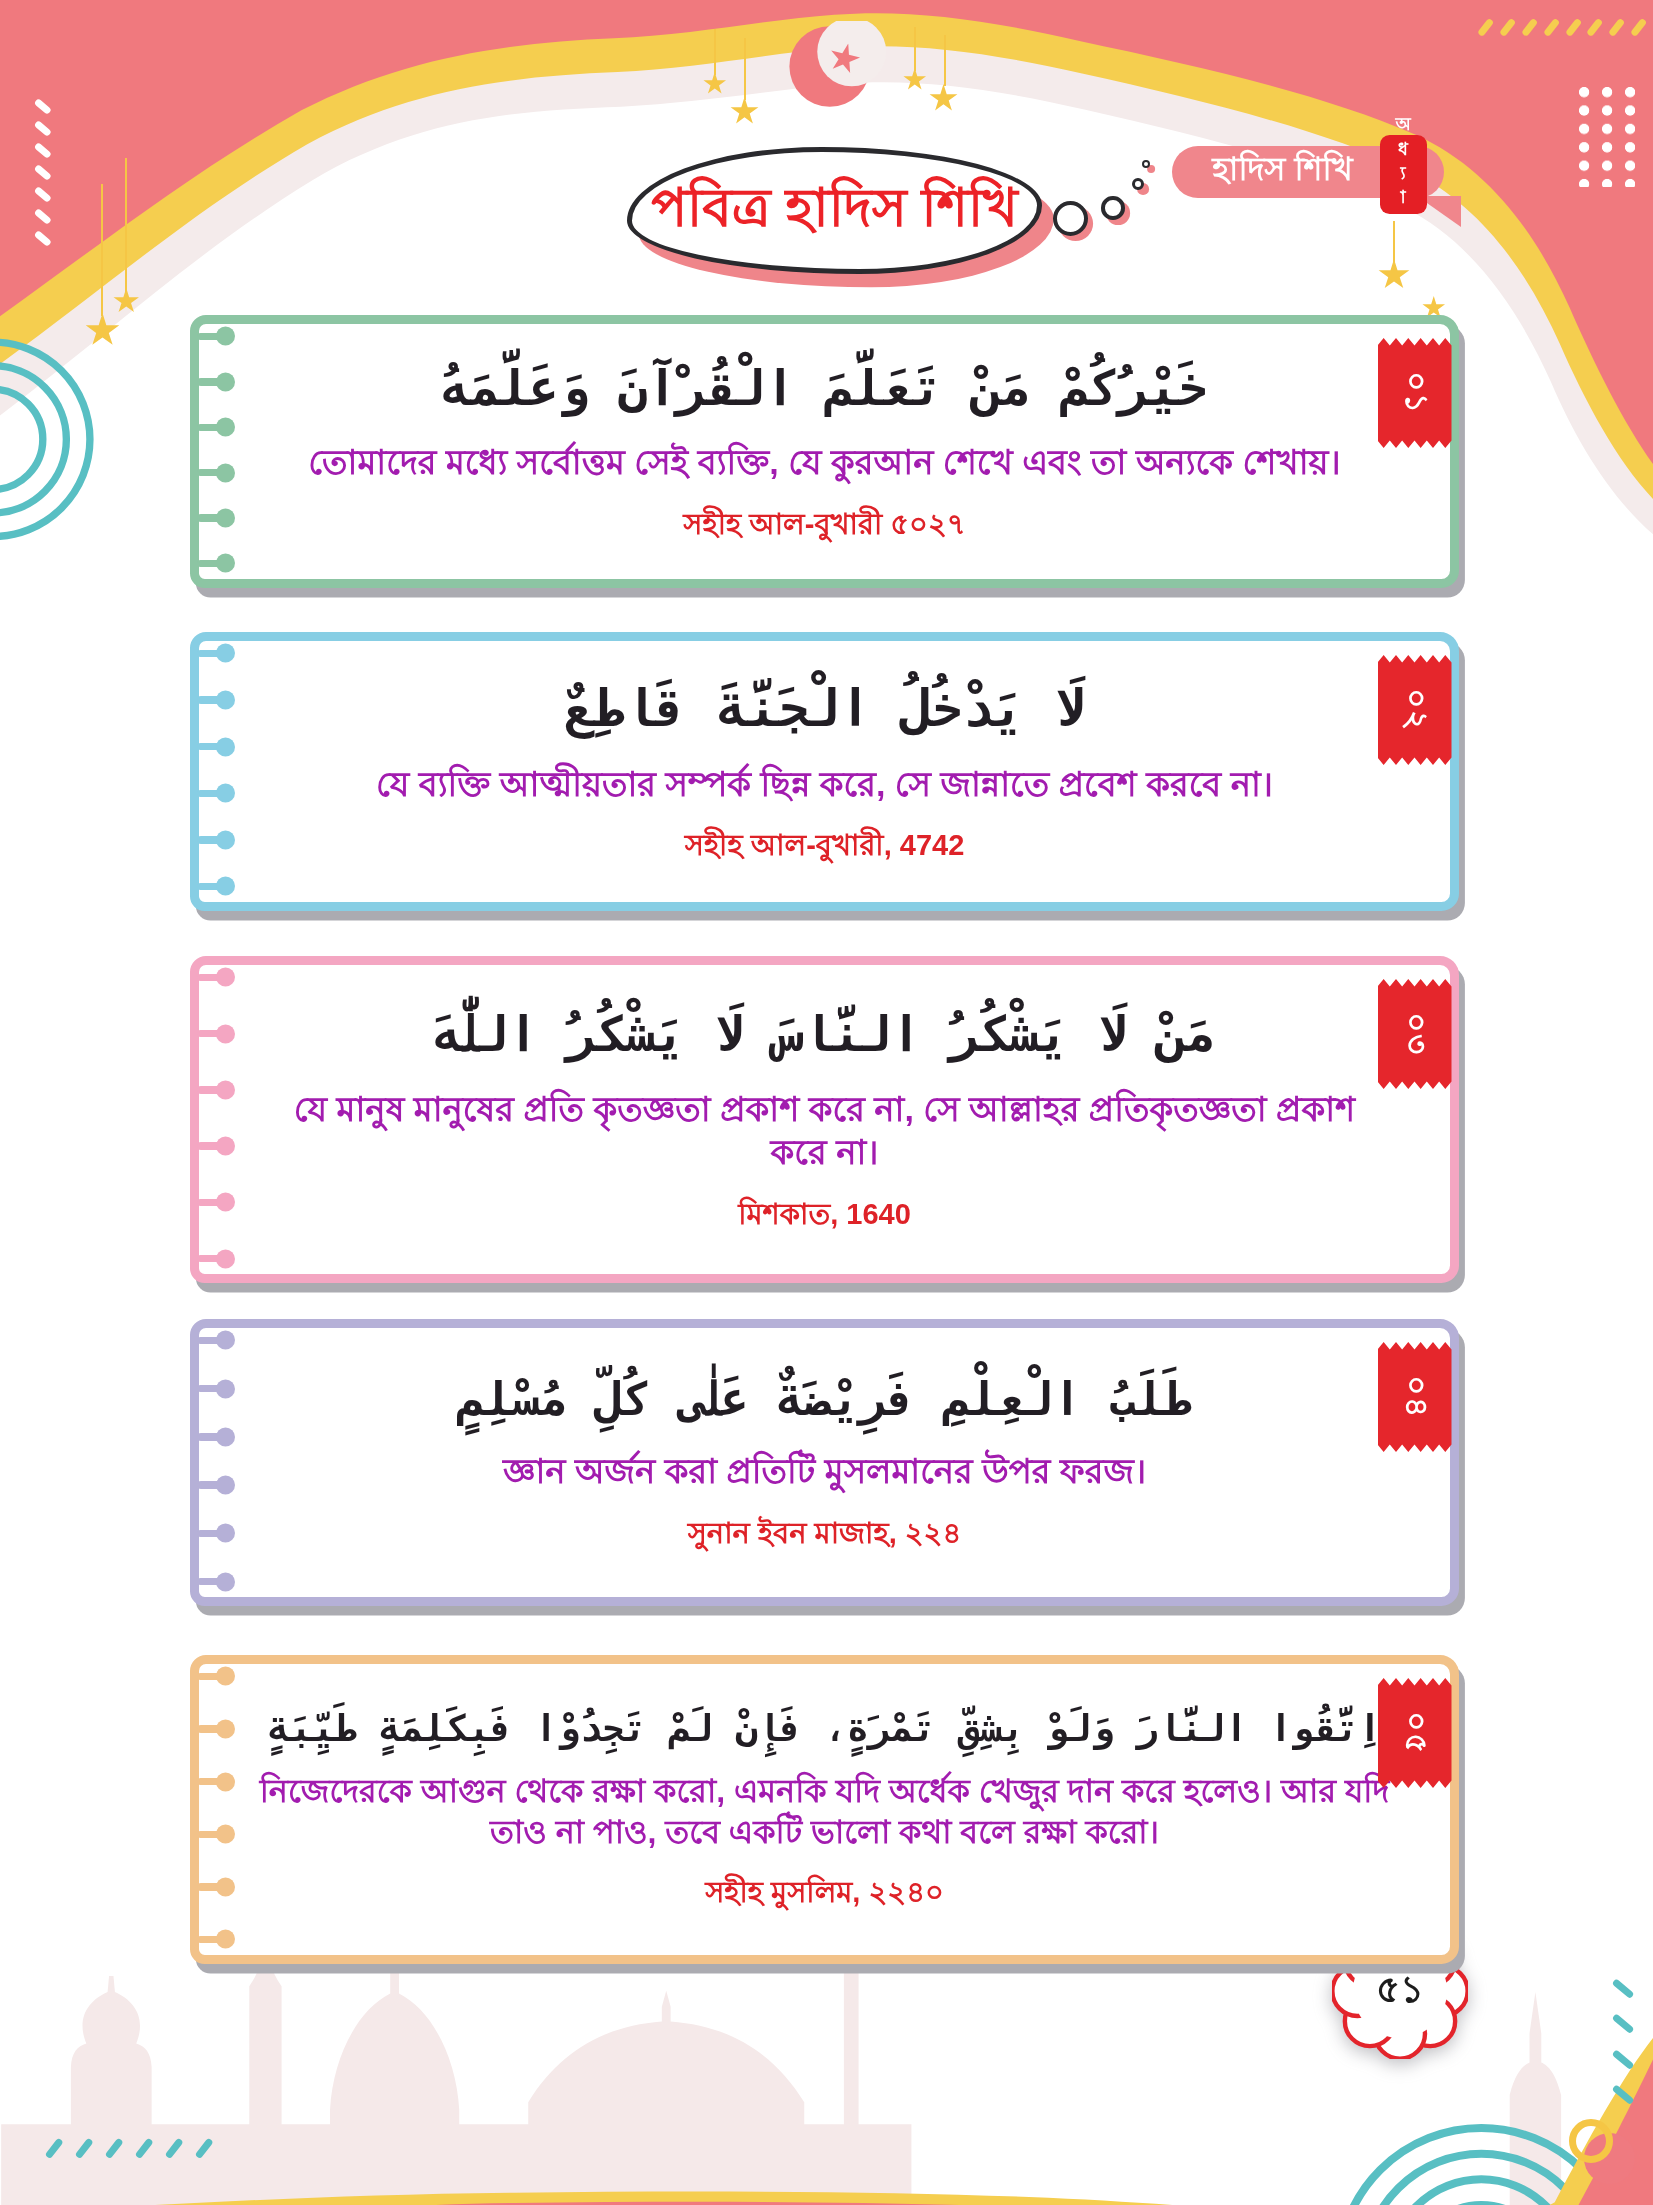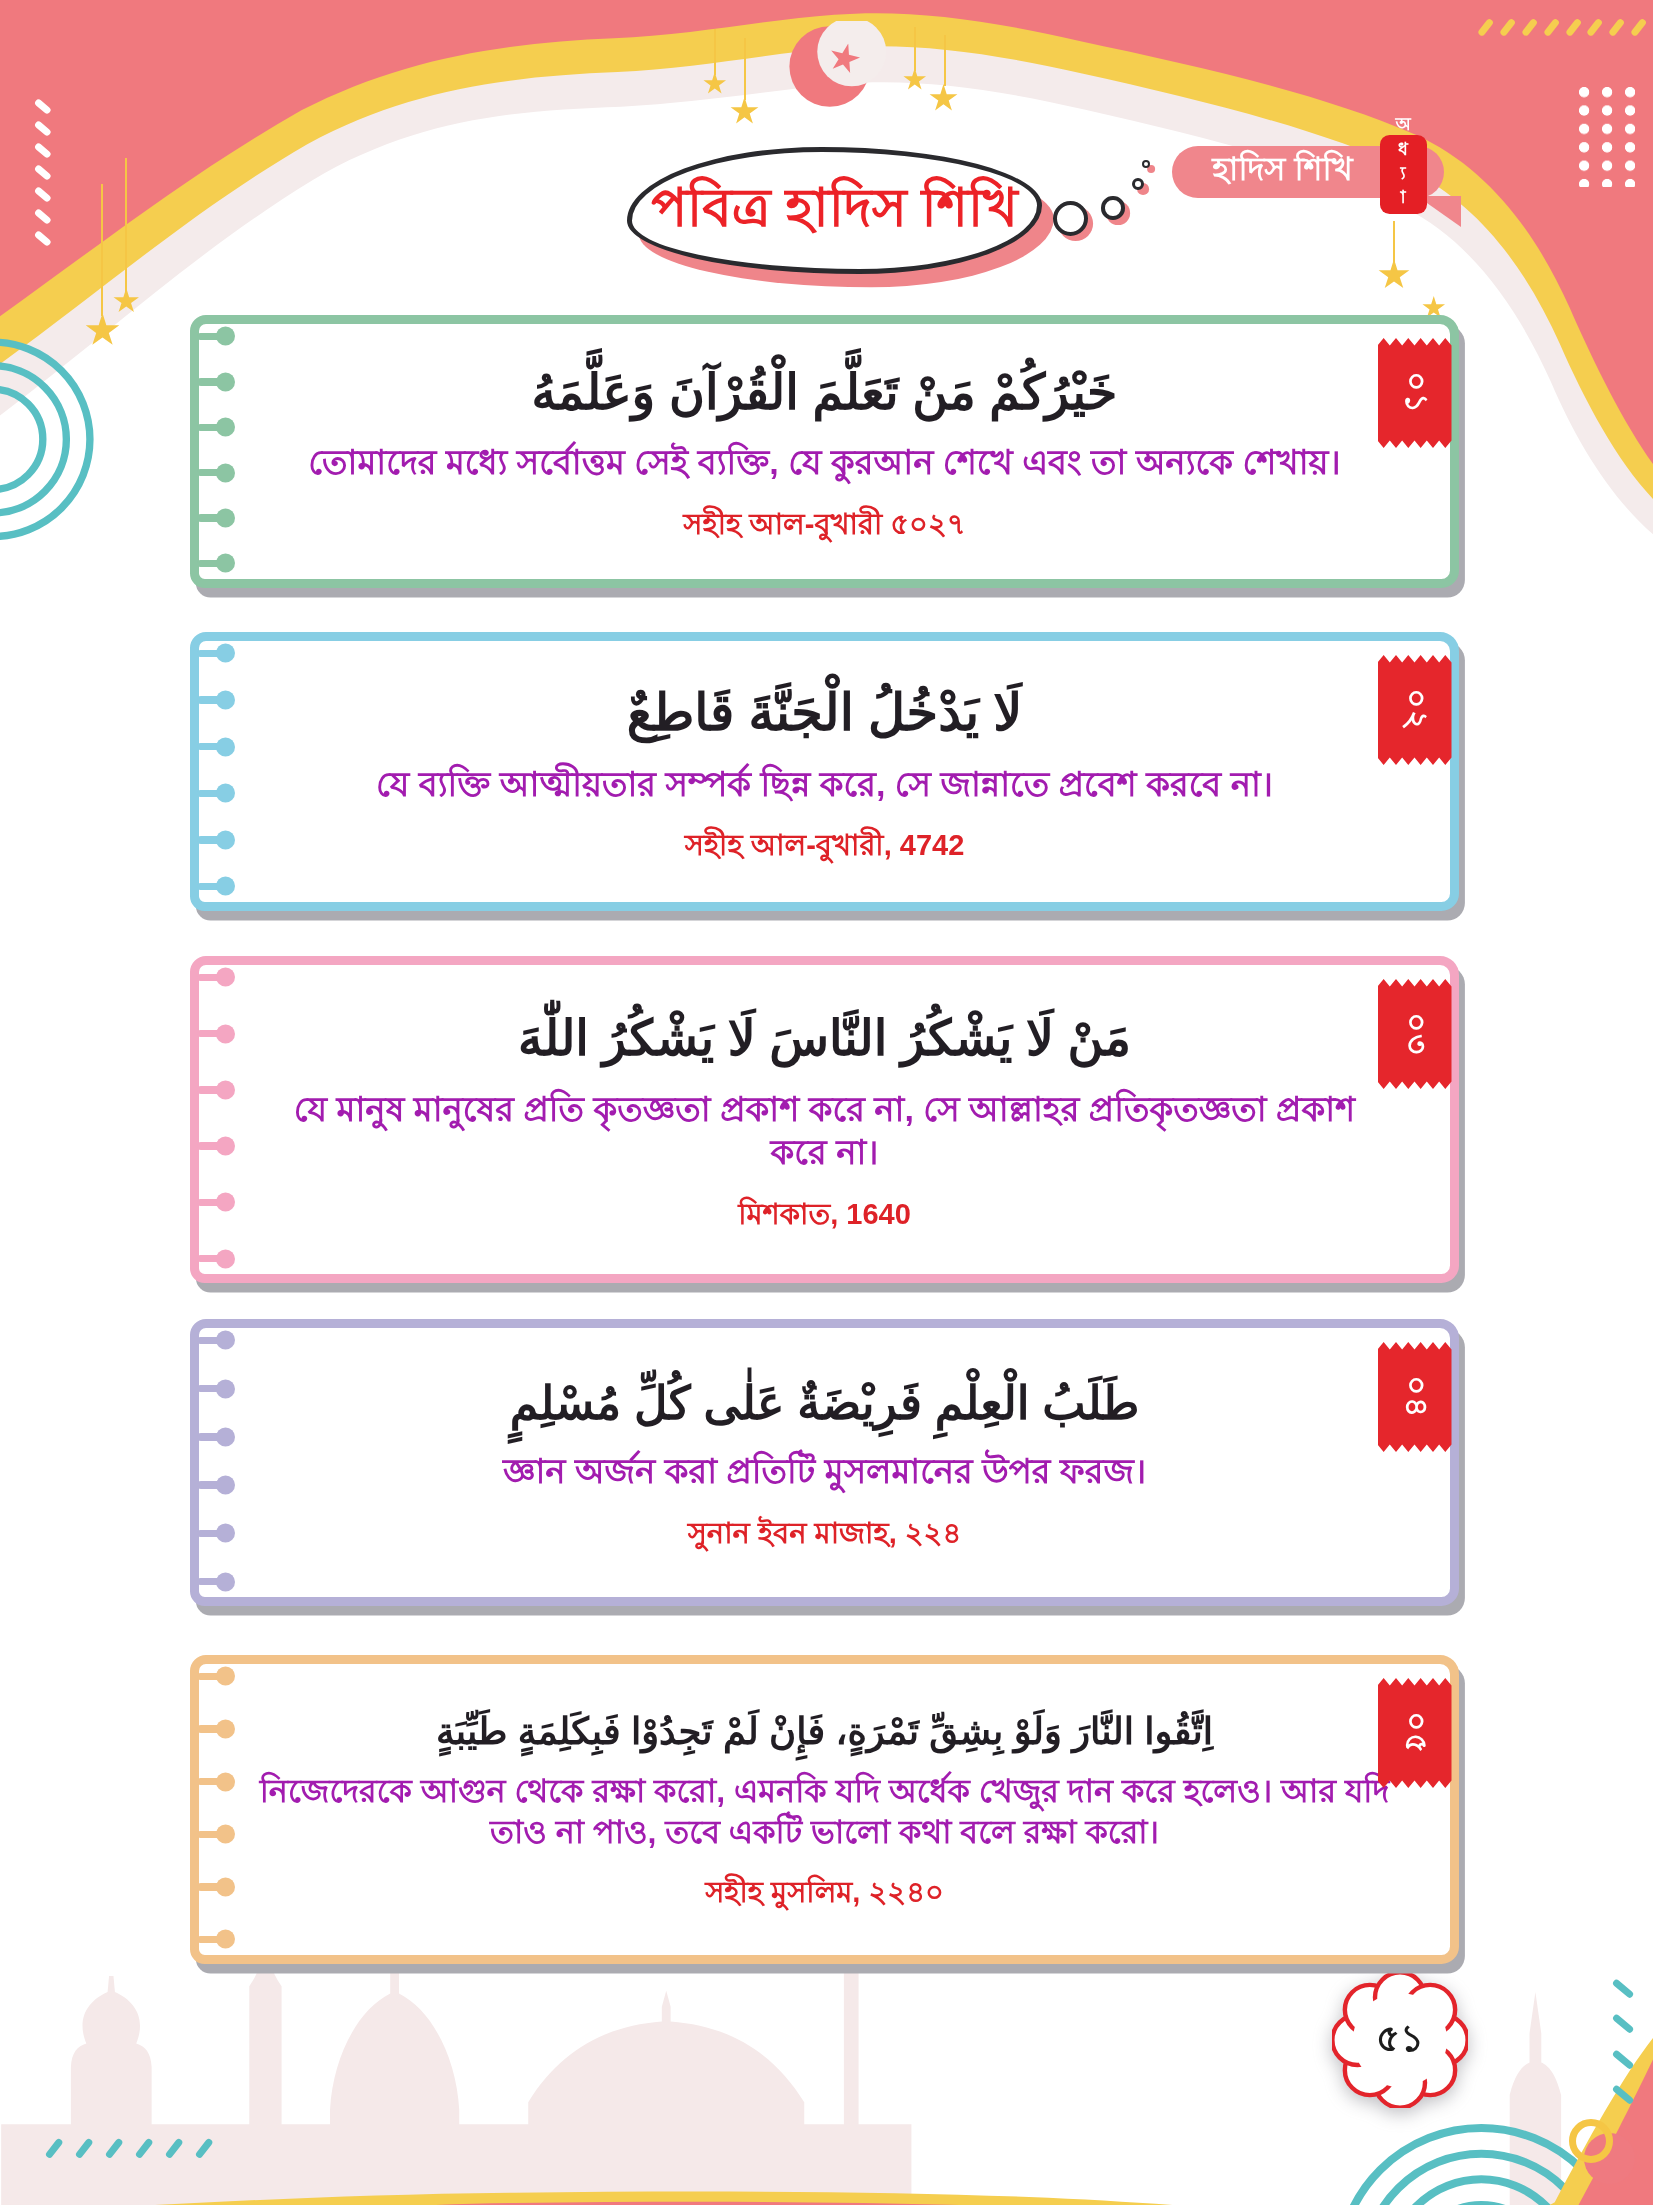--- a/index.html
+++ b/index.html
@@ -53,39 +53,39 @@
   
   .card{position:absolute;left:190px;width:1269px;background:#fff;
     border:9.6px solid var(--accent,#8CC5A3);border-radius:16px 19px 17.6px 14.7px;
     box-shadow:5.9px 9.6px 0 var(--c-card-shadow,#ABABB1);box-sizing:border-box;text-align:center;
     z-index:10;display:flex;flex-direction:column;justify-content:center;padding:4.4px 51px;}
   .card:nth-of-type(1){top:315px;height:273px;--ar:49px;}
   .card:nth-of-type(2){top:632px;height:279px;--ar:51px;}
   .card:nth-of-type(3){top:956px;height:327px;--ar:49px;}
   .card:nth-of-type(4){top:1319px;height:287px;--ar:46px;}
   .card:nth-of-type(5){top:1655px;height:309px;--ar:37px;padding:4.4px 31px;}
-  .card .arabic{font-family:Liberation Sans, sans-serif;direction:rtl;font-weight:700;color:#221e24;
+  .card .arabic{font-family:Liberation Mono, monospace;direction:rtl;font-weight:700;color:#221e24;
     margin:2.9px 0 0;font-size:var(--ar,49px);line-height:1.5;}
   .card .bengali{font-weight:600;color:#a21caf;font-size:34px;line-height:1.28;margin:11.8px 14.7px 0;}
   .card:nth-of-type(5) .bengali{font-size:32px;}
   .card .source{color:var(--c-source-red,#DE2228);font-size:29px;font-weight:700;margin:16px 0 0;}
 
   .pins{position:absolute;left:-2.2px;top:8.8px;bottom:11.8px;width:44px;display:flex;
     flex-direction:column;justify-content:space-between;}
   .pin{display:block;width:32px;height:7.4px;background:var(--accent);border-radius:4.4px;position:relative;}
   .pin::after{content:"";position:absolute;right:-5.9px;top:50%;transform:translateY(-50%);
     width:19px;height:19px;border-radius:50%;background:var(--accent);}
 
   .ribbon{position:absolute;top:14px;right:-1.5px;width:74px;height:110px;
     background:var(--c-ribbon-red,#E5262C);display:flex;align-items:center;justify-content:center;z-index:6;
     clip-path:polygon(0 7.4px,8.3% 0,16.6% 7.4px,25% 0,33.3% 7.4px,41.6% 0,50% 7.4px,58.3% 0,66.6% 7.4px,75% 0,83.3% 7.4px,91.6% 0,100% 7.4px,100% calc(100% - 7.4px),91.6% 100%,83.3% calc(100% - 7.4px),75% 100%,66.6% calc(100% - 7.4px),58.3% 100%,50% calc(100% - 7.4px),41.6% 100%,33.3% calc(100% - 7.4px),25% 100%,16.6% calc(100% - 7.4px),8.3% 100%,0 calc(100% - 7.4px));}
   .ribbon-num{transform:rotate(90deg);color:#fff;font-size:31px;font-weight:700;letter-spacing:1.5px;}
 
   
-  .page-seal{position:absolute;left:1332px;top:1972px;width:136px;height:136px;z-index:4;
+  .page-seal{position:absolute;left:1332px;top:1923px;width:136px;height:136px;z-index:4;
     filter:drop-shadow(0 5.9px 8.8px rgba(110,110,120,.45));}
   .page-seal .num{position:absolute;left:0;top:0;width:136px;height:136px;display:flex;
     align-items:center;justify-content:center;color:#1c1c1c;font-size:37px;font-weight:700;}
 </style>
 </head>
 <body>
 
 <div class="page">
 
   <svg class="abs" style="left:0;top:0;z-index:1" width="1654" height="919" viewBox="0 0 2250 1250">

